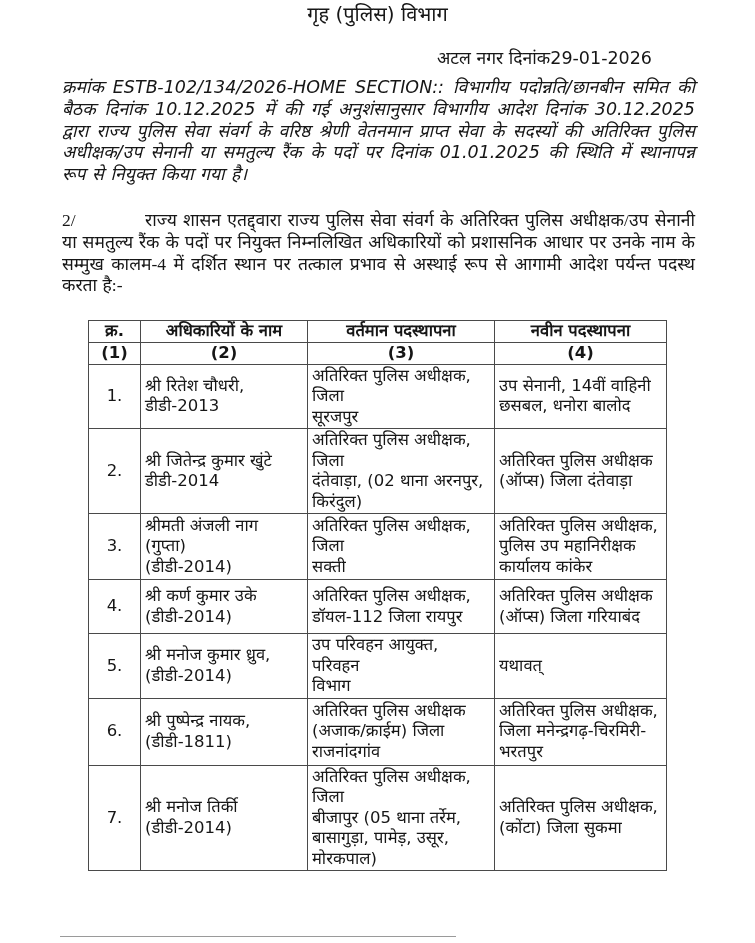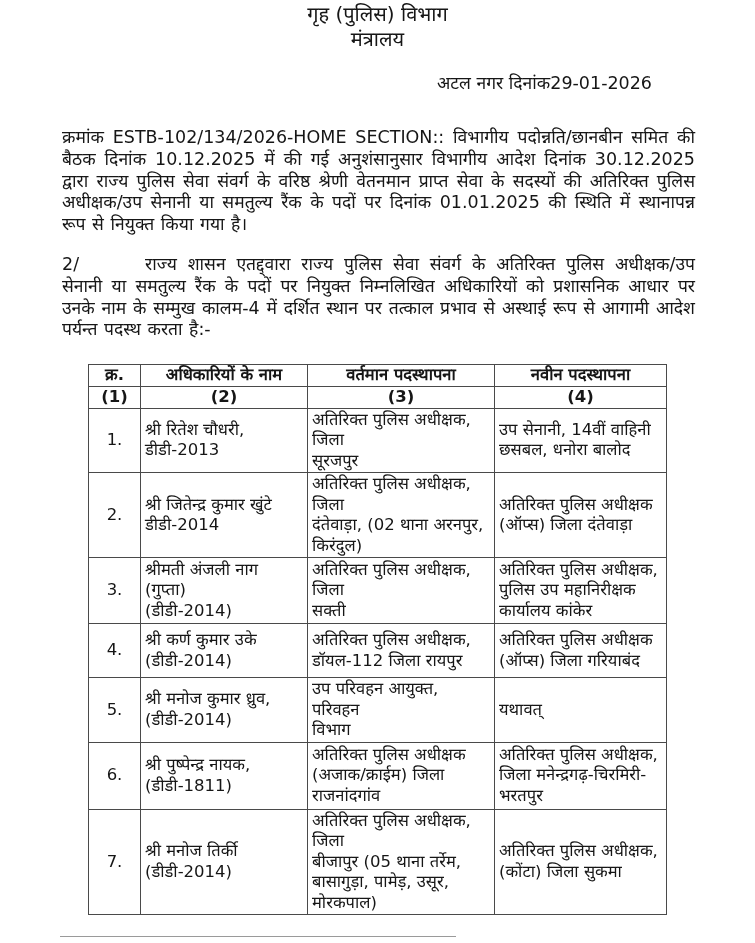--- a/index.html
+++ b/index.html
@@ -45,22 +45,22 @@
     margin-top: 20px;
   }
   
   .para {
     margin: 0 60px 0 62px;
     text-align: justify;
     font-size: 17.5px;
     line-height: 21.8px;
     word-spacing: 1px;
   }
-  .para1 { margin-top: 33px; }
-  .para2 { margin-top: 18px; }
+  .para1 { margin-top: 8px; font-style: italic; }
+  .para2 { margin-top: 24px; font-family: Liberation Serif, serif; }
   .para2-num {
     display: inline-block;
     width: 83px;
   }
   
   table.postings {
     border-collapse: collapse;
     margin-left: 88px;
     margin-top: 23px;
     table-layout: fixed;
@@ -105,21 +105,20 @@
     background: #9a9a9a;
   }
 </style>
 </head>
 <body>
 
 <div class="page">
 
   <div class="letterhead">
     <div>गृह (पुलिस) विभाग</div>
-    <div>मंत्रालय</div>
   </div>
 
 
   <div class="date-line">अटल नगर दिनांक29-01-2026</div>
 
   <p class="para para1">क्रमांक ESTB-102/134/2026-HOME SECTION:: विभागीय पदोन्नति/छानबीन समित की बैठक दिनांक 10.12.2025 में की गई अनुशंसानुसार विभागीय आदेश दिनांक 30.12.2025 द्वारा राज्य पुलिस सेवा संवर्ग के वरिष्ठ श्रेणी वेतनमान प्राप्त सेवा के सदस्यों की अतिरिक्त पुलिस अधीक्षक/उप सेनानी या समतुल्य रैंक के पदों पर दिनांक 01.01.2025 की स्थिति में स्थानापन्न रूप से नियुक्त किया गया है।</p>
 
   <p class="para para2"><span class="para2-num">2/</span><span>राज्य शासन एतद्द्वारा राज्य पुलिस सेवा संवर्ग के अतिरिक्त पुलिस अधीक्षक/उप सेनानी या समतुल्य रैंक के पदों पर नियुक्त निम्नलिखित अधिकारियों को प्रशासनिक आधार पर उनके नाम के सम्मुख कालम-4 में दर्शित स्थान पर तत्काल प्रभाव से अस्थाई रूप से आगामी आदेश पर्यन्त पदस्थ करता है:-</span></p>
 
   <table class="postings">

